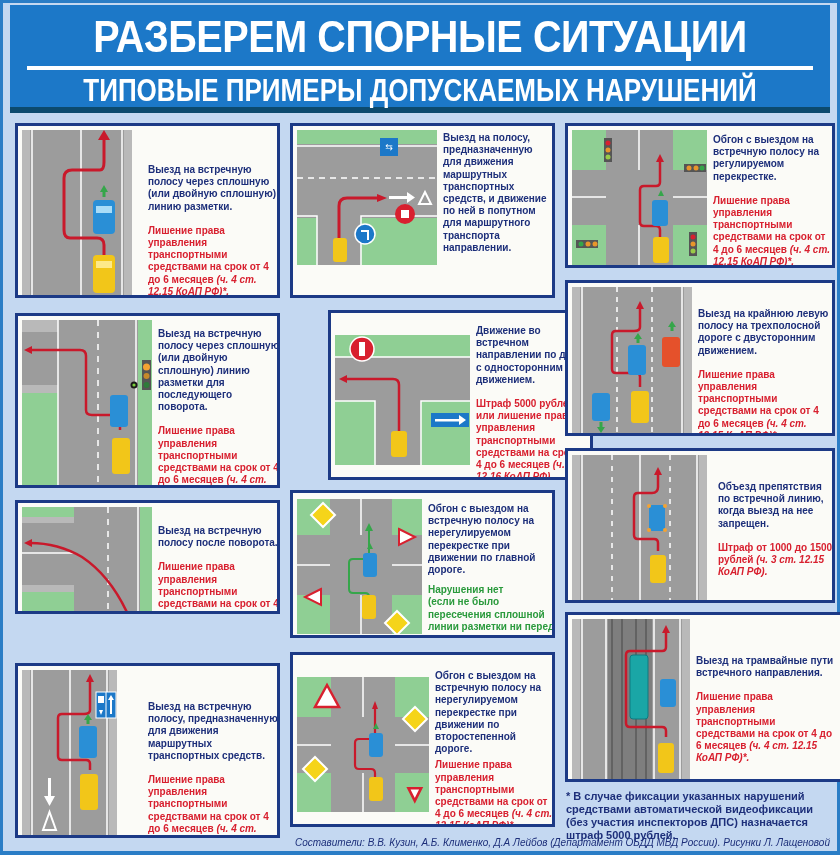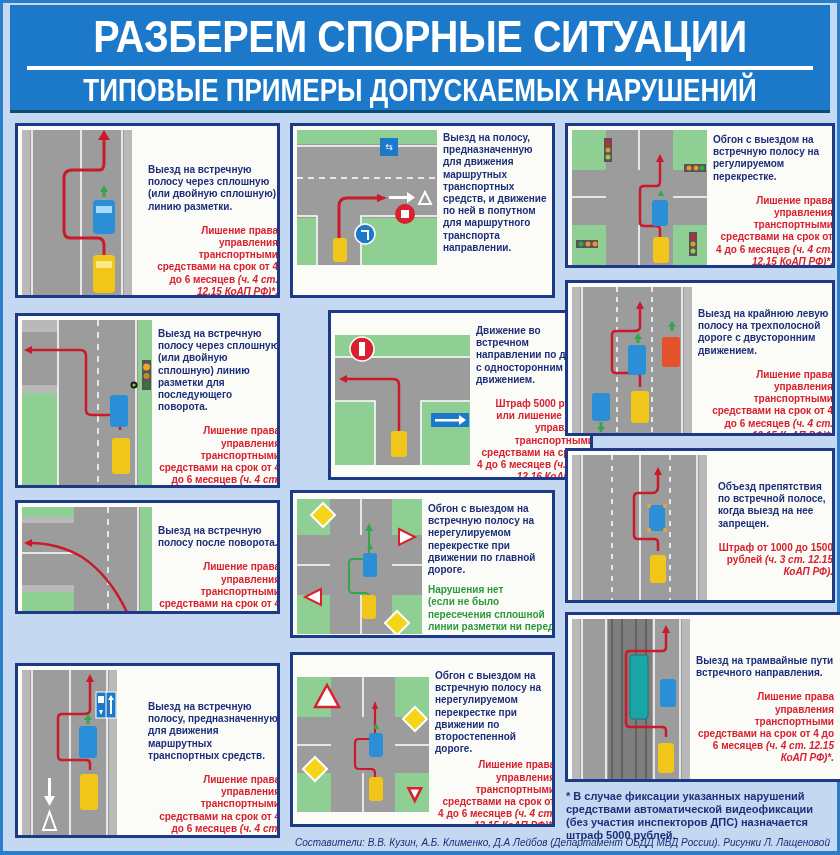--- a/index.html
+++ b/index.html
@@ -1,28 +1,28 @@
 <!DOCTYPE html>
 <html><head>
 <meta charset="utf-8">
 <style>
   * { box-sizing: border-box; margin: 0; padding: 0; }
   html, body { width: 840px; height: 855px; overflow: hidden; background: #bcd3ee; }
   body { font-family: "Liberation Sans", sans-serif; position: relative; }
   .frame { position: absolute; left: 0; top: 0; width: 840px; height: 855px; border: 3px solid #2a7dc6; background: #c4d8f1; }
-  .header { position: absolute; left: 10px; top: 5px; width: 820px; height: 108px; background: #1c78c8; border-bottom: 3px solid #0c4a6e; }
+  .header { position: absolute; left: 10px; top: 5px; width: 820px; height: 108px; background: #1c78c8; border-bottom: 6px solid #0c4a6e; }
   .title { position: absolute; left: 0; top: 6px; width: 100%; text-align: center; color: #fff; font-weight: bold; font-size: 45px; letter-spacing: -0.5px; transform: scaleX(0.88); transform-origin: center; }
   .hrule { position: absolute; left: 17px; right: 17px; top: 61px; height: 4px; background: #fff; }
   .subtitle { position: absolute; left: 0; top: 68px; width: 100%; text-align: center; color: #fff; font-weight: bold; font-size: 31px; transform: scaleX(0.84); transform-origin: center; }
 
   .panel { position: absolute; background: #fbfbf7; border: 3px solid #1c3a86; overflow: hidden; }
   .panel svg { position: absolute; }
   .ptext { position: absolute; font-weight: bold; font-size: 10px; line-height: 12.2px; }
   .desc { color: #1d2f7a; }
-  .pen { color: #d8202f; margin-top: 12px; text-align: right; }
+  .pen { color: #d8202f; margin-top: 12px; }
   .pen .ref { font-style: italic; }
   .ok { color: #2a9a3c; margin-top: 8px; }
   .footnote { position: absolute; left: 566px; top: 790px; width: 270px; color: #1d2f7a; font-weight: bold; font-size: 11px; line-height: 13px; }
   .credits { position: absolute; right: 10px; top: 837px; font-style: italic; font-size: 10px; color: #1d2f7a; white-space: nowrap; }
   .bottombar { position: absolute; left: 0; right: 0; bottom: 0; height: 4px; background: #2a7dc6; }
 </style>
 </head>
 <body>
 
 <div class="frame"></div>
@@ -256,21 +256,21 @@
     <path d="M86 96 V88 Q86 84 82 84 H66 Q62 84 62 80 V42 Q62 38 66 38 H80 Q86 38 86 32 V18" stroke="#c9192b" stroke-width="2.5" fill="none"></path>
     <polygon points="82,20 86,12 90,20" fill="#c9192b"></polygon>
     <rect x="77" y="50" width="16" height="26" rx="3" fill="#2a8fd6"></rect>
     <circle cx="77" cy="51" r="2" fill="#f4a232"></circle>
       <circle cx="93" cy="51" r="2" fill="#f4a232"></circle>
     <circle cx="77" cy="75" r="2" fill="#f4a232"></circle>
       <circle cx="93" cy="75" r="2" fill="#f4a232"></circle>
     <rect x="78" y="100" width="16" height="28" rx="3" fill="#f2c619"></rect>
   </svg>
   <div class="ptext" style="left:150px;top:30px;width:115px;">
-    <div class="desc">Объезд препятствия по встречной полосе, когда выезд на нее запрещен.</div>
+    <div class="desc">Объезд препятствия по встречной линию, когда выезд на нее запрещен.</div>
     <div class="pen"><span>Штраф от 1000 до 1500 рублей</span> <span class="ref">(ч. 3 ст. 12.15 КоАП РФ).</span></div>
   </div>
 </div>
 
 <div class="panel" style="left:15px;top:663px;width:265px;height:175px;">
   <svg width="95" height="165" style="left:4px;top:4px;">
     <rect x="0" y="0" width="95" height="165" fill="#9c9c9c"></rect>
     <rect x="0" y="0" width="8" height="165" fill="#b9b9b9"></rect>
     <rect x="87" y="0" width="8" height="165" fill="#b9b9b9"></rect>
     <line x1="10" y1="0" x2="10" y2="165" stroke="#fff" stroke-width="1.5"></line>

